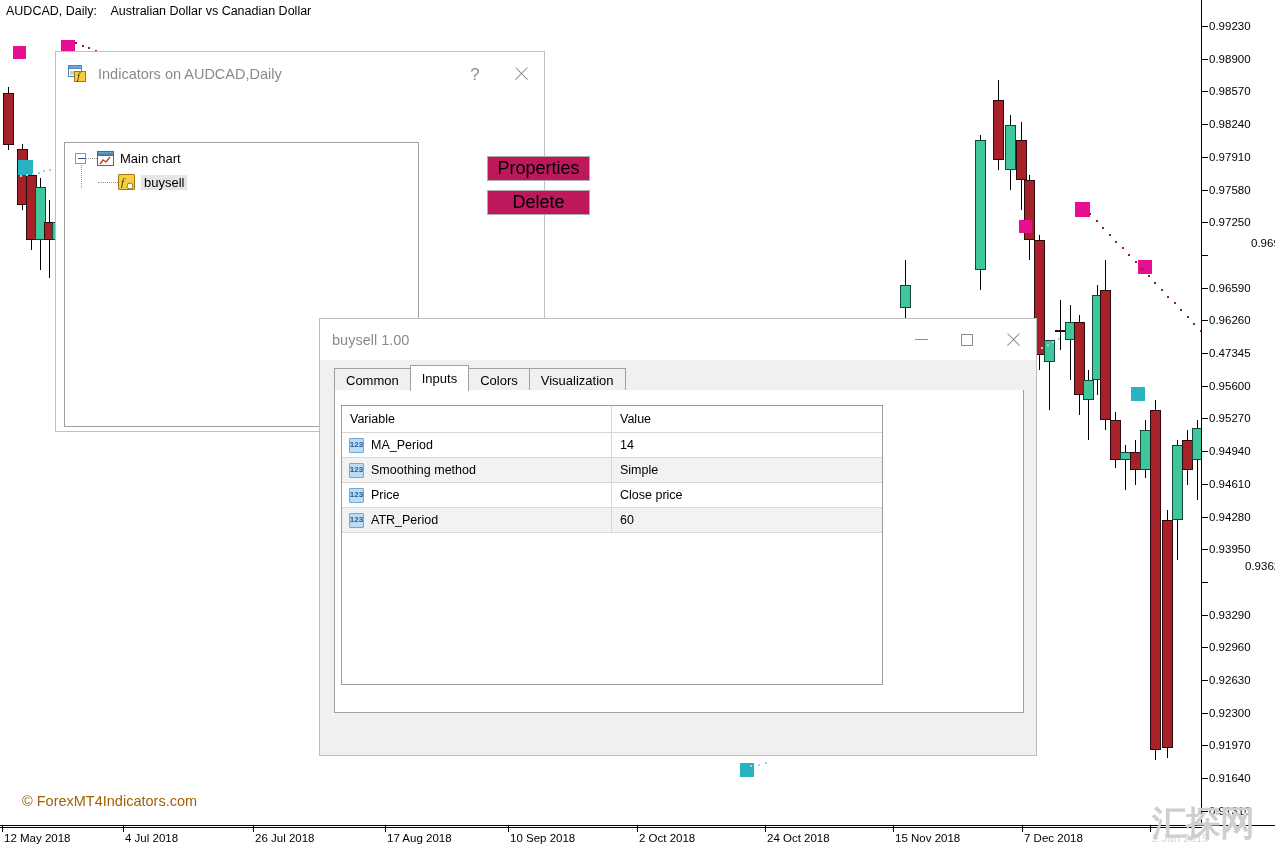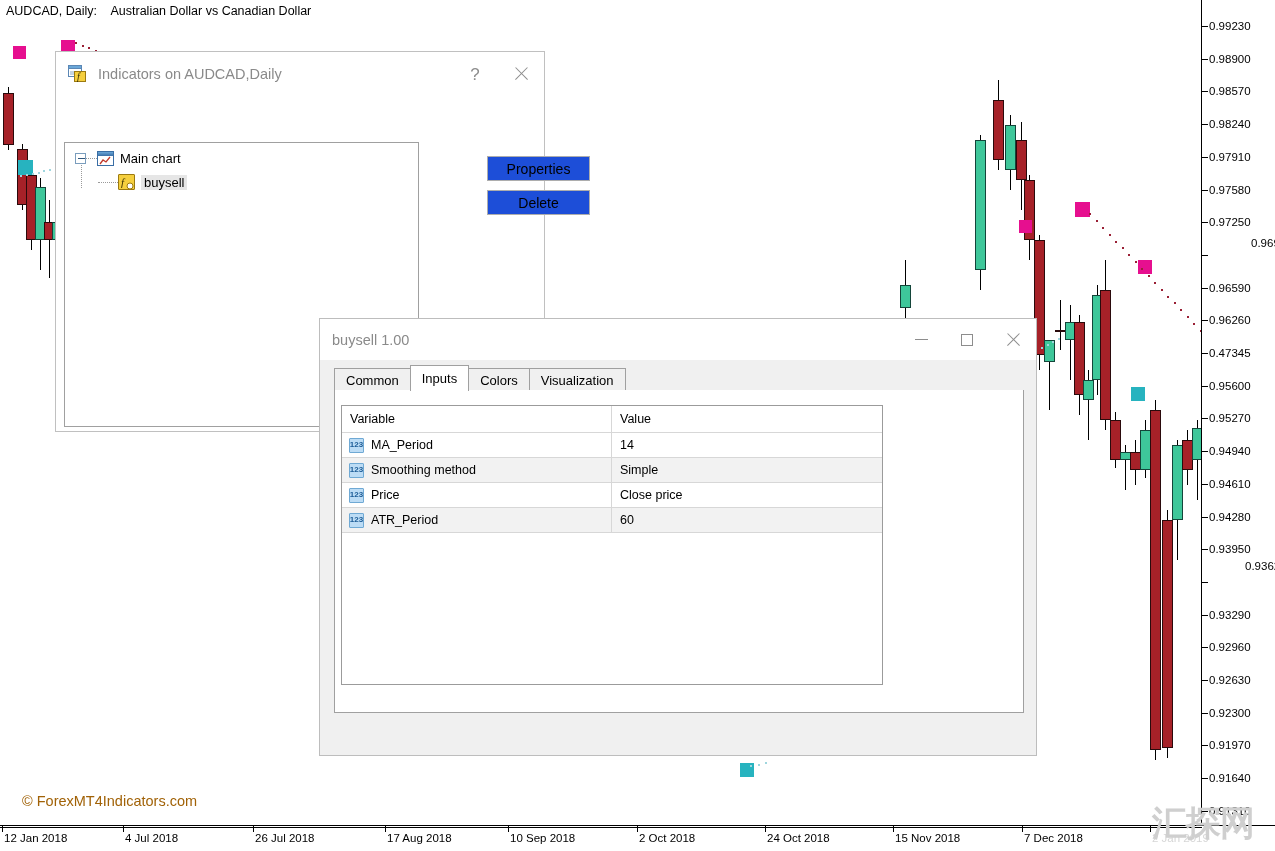--- a/index.html
+++ b/index.html
@@ -142,22 +142,22 @@
     background: linear-gradient(#6aa7d8,#3a6ea5);
   }
   .icon-fx {
     width: 17px; height: 16px; flex: none; position: relative;
     background: #f5cf3e; border: 1px solid #9c7a10; border-radius: 1px;
   }
   .tree-label { margin-left: 6px; }
   .tree-label.sel { background: #e6e6e6; padding: 0 3px; }
 
   .btn {
-    background: #1d4ed8; border: 1px solid #adadad;
-    font-size: 14px; color: #000;
+    background: #be185d; border: 1px solid #adadad;
+    font-size: 18px; color: #000;
     display: flex; align-items: center; justify-content: center;
     font-family: "Liberation Sans", sans-serif;
   }
   #btn-properties { position: absolute; left: 431px; top: 104px; width: 103px; height: 25px; }
   #btn-delete     { position: absolute; left: 431px; top: 138px; width: 103px; height: 25px; }
 
   
   #bswin { left: 319px; top: 318px; width: 718px; height: 438px; background: #f0f0f0; border-color: #bdbdbd; }
   #bswin .win-title { padding-left: 12px; height: 41px; }
   #bswin .win-btns { height: 41px; }
@@ -375,21 +375,21 @@
       <div class="price-label" style="top: 712.7px;">0.92300</div>
       <div class="price-tick" style="top: 745.4px;"></div>
       <div class="price-label" style="top: 745.4px;">0.91970</div>
       <div class="price-tick" style="top: 778.1px;"></div>
       <div class="price-label" style="top: 778.1px;">0.91640</div>
       <div class="price-tick" style="top: 810.8px;"></div>
       <div class="price-label" style="top: 810.8px;">0.91310</div>
     </div>
   <div id="date-scale">
       <div class="date-tick" style="left: 2px;"></div>
-      <div class="date-label" style="left: 4px;">12 Jan 2018</div>
+      <div class="date-label" style="left: 4px;">12 May 2018</div>
       <div class="date-tick" style="left: 123px;"></div>
       <div class="date-label" style="left: 125px;">4 Jul 2018</div>
       <div class="date-tick" style="left: 253px;"></div>
       <div class="date-label" style="left: 255px;">26 Jul 2018</div>
       <div class="date-tick" style="left: 385px;"></div>
       <div class="date-label" style="left: 387px;">17 Aug 2018</div>
       <div class="date-tick" style="left: 508px;"></div>
       <div class="date-label" style="left: 510px;">10 Sep 2018</div>
       <div class="date-tick" style="left: 637px;"></div>
       <div class="date-label" style="left: 639px;">2 Oct 2018</div>

